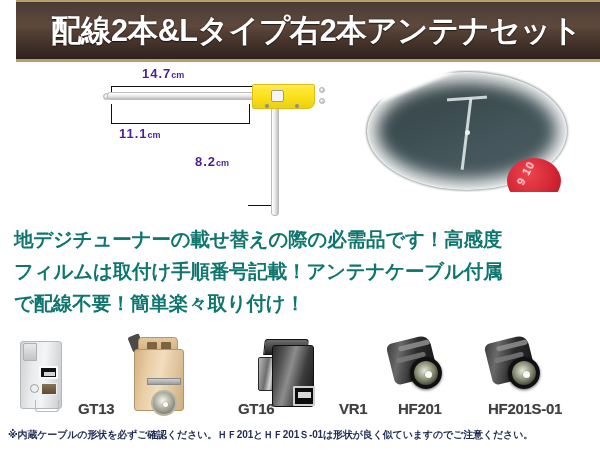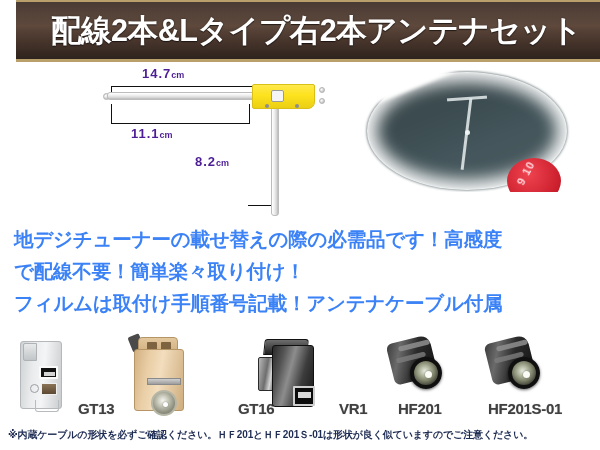--- a/index.html
+++ b/index.html
@@ -57,21 +57,21 @@
     position:absolute; left:16px; top:20px; width:185px; height:8px;
     border-left:1.5px solid #111; border-right:1.5px solid #111;
     border-top:1.5px solid #111;
   }
   
   #dim-mid-bracket{
     position:absolute; left:16px; top:38px; width:139px; height:20px;
     border-left:1.5px solid #111; border-right:1.5px solid #111;
     border-bottom:1.5px solid #111;
   }
-  #dim-mid-label{ left:36px; top:60px; }
+  #dim-mid-label{ left:24px; top:60px; }
   
   #dim-side-bracket{
     position:absolute; left:153px; top:58px; width:24px; height:82px;
     border-right:1.5px solid #111; border-bottom:1.5px solid #111;
   }
   #dim-side-label{ left:100px; top:88px;text-align:center; }
 
   
   #antenna-arm-h{
     position:absolute; left:12px; top:26px; width:160px; height:8px;
@@ -168,21 +168,21 @@
     transform:rotate(-62deg); letter-spacing:1px;
     filter:blur(.35px);
   }
 
   
   #description-block{
     position:absolute; left:0; top:219px; width:600px; height:112px;
     padding:4px 14px 0 14px;
   }
   .description-line{
-    font-size:19.5px; font-weight:bold; color:#3b82f6;
+    font-size:19.5px; font-weight:bold; color:#0f766e;
     line-height:32px; letter-spacing:-0.2px; white-space:nowrap;
   }
 
   
   #connector-strip{
     position:absolute; left:0; top:333px; width:600px; height:88px;
     background:#ffffff;
   }
   .connector-item{ position:absolute; top:0; height:88px; }
   .connector-label{
@@ -372,22 +372,22 @@
     <div id="photo-antenna-film-v"></div>
     <div id="photo-antenna-node"></div>
     <div id="photo-red-sticker"></div>
     <div id="photo-red-sticker-text">9 10</div>
 
   </div>
 </div>
 
 <div id="description-block">
   <div class="description-line">地デジチューナーの載せ替えの際の必需品です！高感度</div>
+  <div class="description-line">フィルムは取付け手順番号記載！アンテナケーブル付属</div>
   <div class="description-line">で配線不要！簡単楽々取り付け！</div>
-  <div class="description-line">フィルムは取付け手順番号記載！アンテナケーブル付属</div>
 </div>
 
 <div id="connector-strip">
 
   <div class="connector-item">
     <div id="conn-gt13-img">
       <div class="gt13-body">
         <div class="gt13-tab"></div>
         <div class="gt13-port1"></div>
         <div class="gt13-circle"></div>

